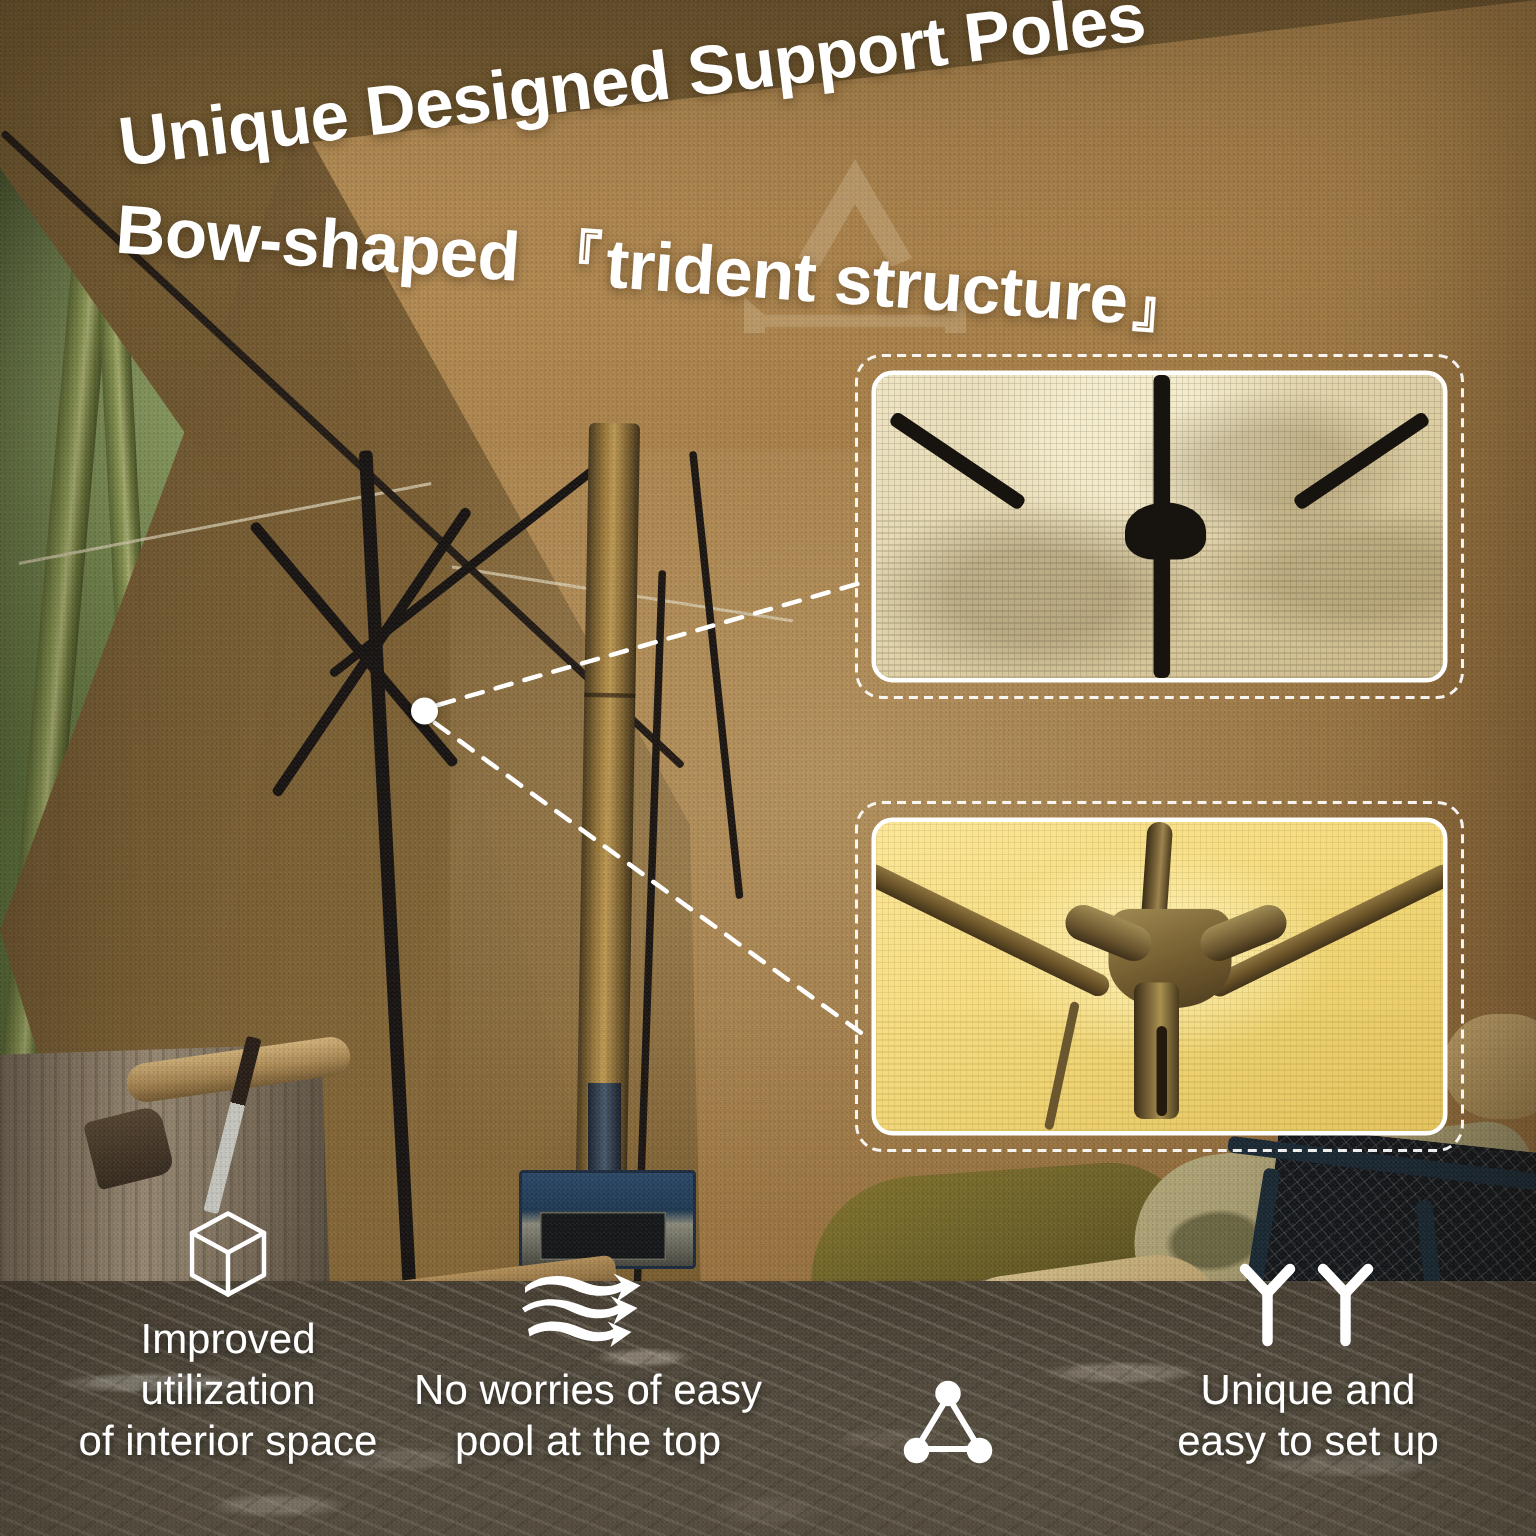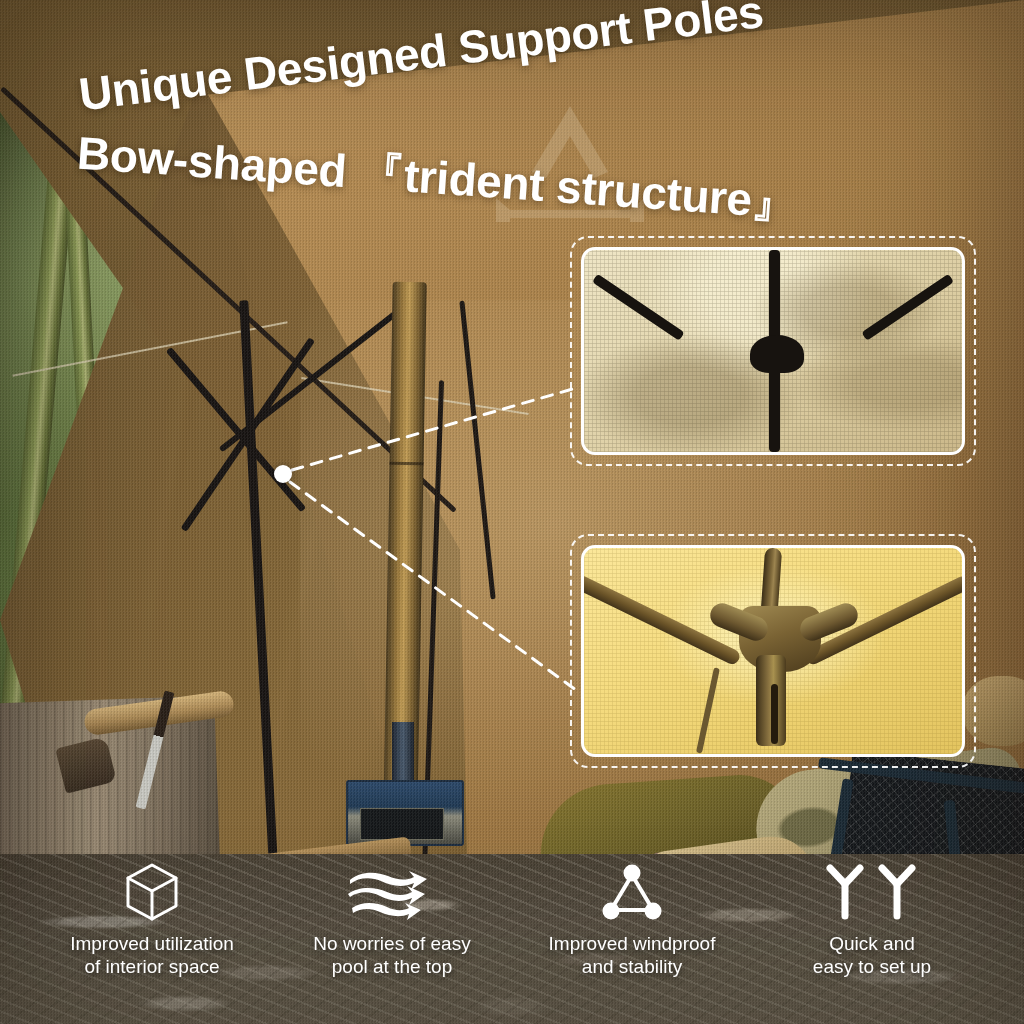--- a/index.html
+++ b/index.html
@@ -254,21 +254,21 @@
 
   
   .features{
     position:absolute;left:0;bottom:46px;width:1024px;height:160px;
     display:flex;align-items:flex-end;justify-content:space-between;
     padding:0 34px;pointer-events:none;
   }
   .feat{width:236px;display:flex;flex-direction:column;align-items:center;gap:10px;}
   .feat-icon{height:62px;display:flex;align-items:flex-end;justify-content:center;}
   .feat-label{
-    color:#fff;font-size:19px;line-height:1.22;text-align:center;white-space:pre-line;
+    color:#fff;font-size:28px;line-height:1.22;text-align:center;white-space:pre-line;
     text-shadow:0 2px 6px rgba(0,0,0,.62);
   }
 </style>
 </head>
 <body>
 
 <div class="stage">
 
   <div class="photo">
 
@@ -408,31 +408,29 @@
         <svg width="62" height="58" viewBox="0 0 62 58" fill="none" stroke="#fff" stroke-width="4" stroke-linecap="round" stroke-linejoin="round">
           <path d="M31 11 L52 46 L10 46 Z"></path>
           <circle cx="31" cy="9" r="6.5" fill="#fff" stroke="none"></circle>
           <circle cx="31" cy="9" r="6.5"></circle>
           <circle cx="10" cy="47" r="6.5" fill="#fff" stroke="none"></circle>
           <circle cx="10" cy="47" r="6.5"></circle>
           <circle cx="52" cy="47" r="6.5" fill="#fff" stroke="none"></circle>
           <circle cx="52" cy="47" r="6.5"></circle>
         </svg>
       </div>
-      <div class="feat-label">Improved windproof
-and stability</div>
     </div>
 
     <div class="feat">
       <div class="feat-icon">
         <svg width="96" height="60" viewBox="0 0 96 60" fill="none" stroke="#fff" stroke-width="7" stroke-linecap="round" stroke-linejoin="round">
           <path d="M6 6 L21 22 L36 6"></path>
           <path d="M21 22 L21 54"></path>
           <path d="M58 6 L73 22 L88 6"></path>
           <path d="M73 22 L73 54"></path>
         </svg>
       </div>
-      <div class="feat-label">Quick and
+      <div class="feat-label">Unique and
 easy to set up</div>
     </div>
 
   </div>
 </div>
 
 </body></html>

